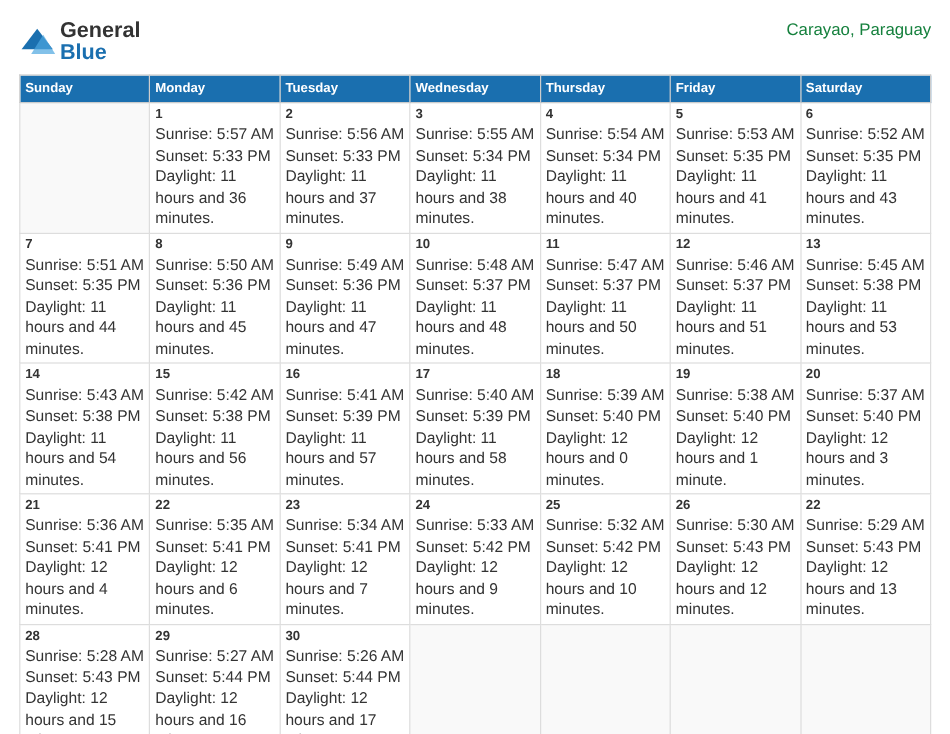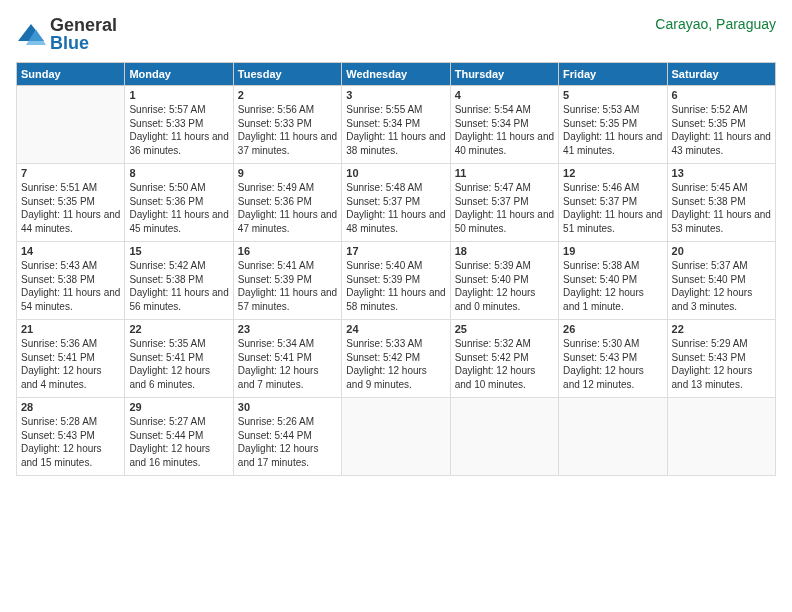--- a/index.html
+++ b/index.html
@@ -84,21 +84,21 @@
     td.empty {
       background: #f9f9f9;
     }
     .day-num {
       font-size: 11px;
       font-weight: bold;
       margin-bottom: 2px;
       display: block;
     }
     .day-detail {
-      font-size: 10px;
+      font-size: 13px;
       line-height: 1.35;
       color: #333;
     }
     tr:nth-child(odd) td:not(.empty) {
       background: #fff;
     }
   </style>
 </head>
 <body>
 

